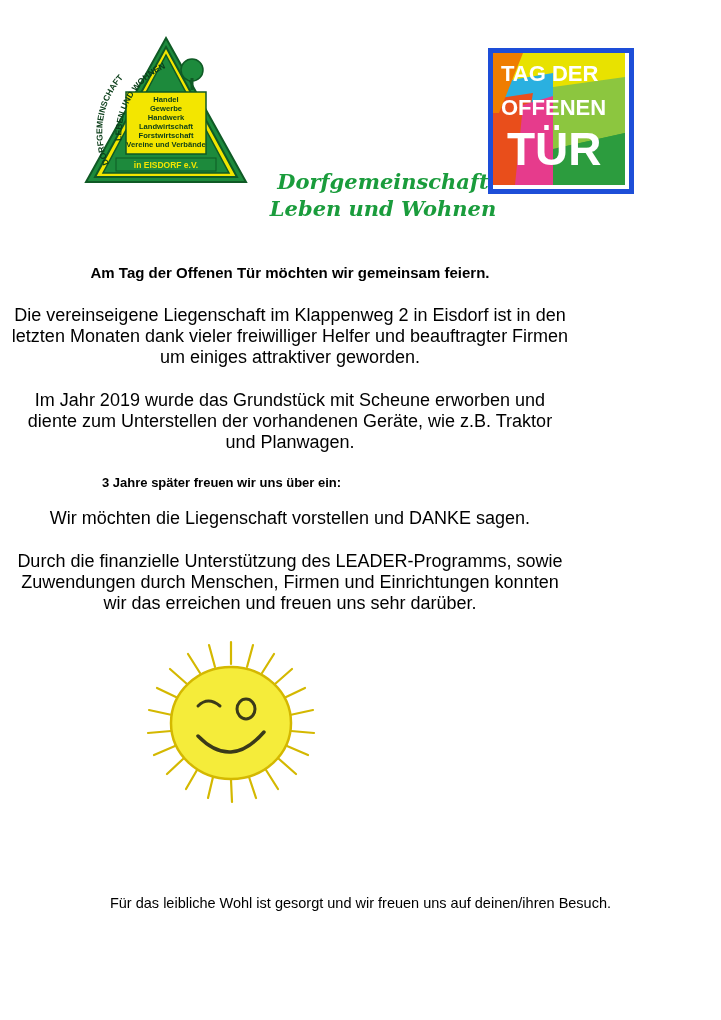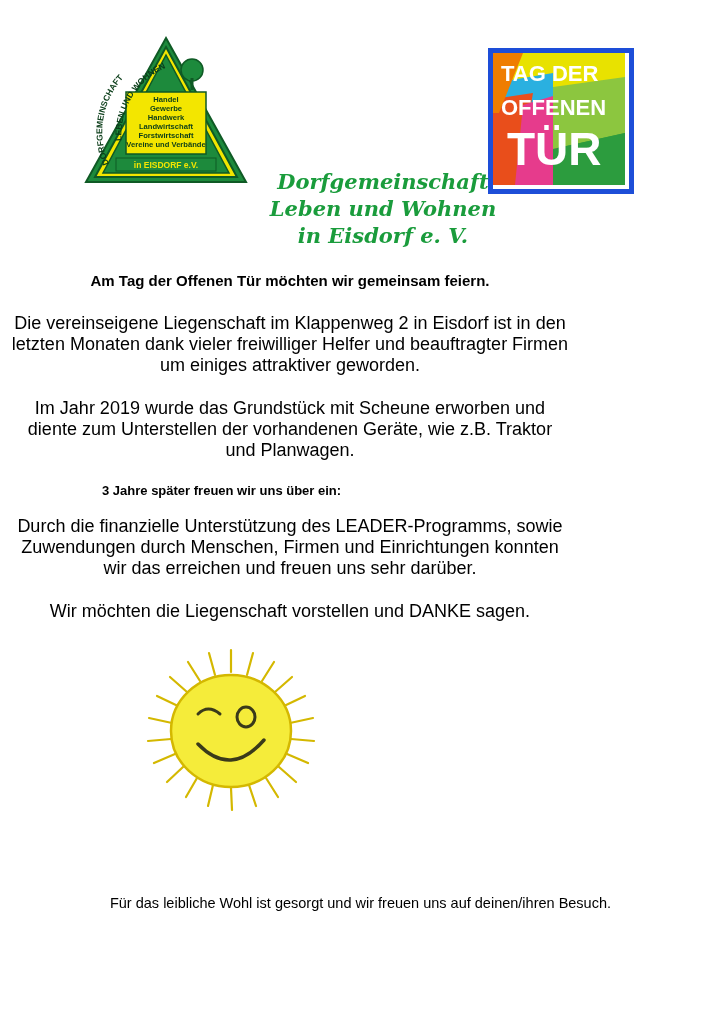--- a/index.html
+++ b/index.html
@@ -61,21 +61,21 @@
     font-style: italic;
     font-weight: bold;
     font-size: 21px;
     line-height: 27px;
   }
 
   
   .content {
     position: absolute;
     left: 0;
-    top: 272px;
+    top: 264px;
     width: 580px;
   }
   .lead {
     text-align: center;
     font-size: 15px;
     font-weight: bold;
     margin: 0 0 24px 0;
   }
   .para {
     text-align: center;
@@ -197,39 +197,38 @@
           <text x="8" y="28" font-size="22">TAG DER</text>
           <text x="8" y="62" font-size="22">OFFENEN</text>
           <text x="14" y="112" font-size="46">TÜR</text>
         </g>
       </svg>
     </div>
 
     <div class="society-title">
       <div>Dorfgemeinschaft</div>
       <div>Leben und Wohnen</div>
-      <div>in Eisdorf e. V.</div>
     </div>
   </div>
 
   <div class="content">
 
     <p class="lead">Am Tag der Offenen Tür möchten wir gemeinsam feiern.</p>
 
     <p class="para">Die vereinseigene Liegenschaft im Klappenweg 2 in Eisdorf ist in den letzten Monaten dank vieler freiwilliger Helfer und beauftragter Firmen um einiges attraktiver geworden.</p>
 
     <p class="para narrow">Im Jahr 2019 wurde das Grundstück mit Scheune erworben und diente zum Unterstellen der vorhandenen Geräte, wie z.B. Traktor und Planwagen.</p>
 
     <div class="list-block">
       <div class="list-title">3 Jahre später freuen wir uns über ein:</div>
     </div>
 
+    <p class="para">Wir möchten die Liegenschaft vorstellen und DANKE sagen.</p>
+
     <p class="para">Durch die finanzielle Unterstützung des LEADER-Programms, sowie Zuwendungen durch Menschen, Firmen und Einrichtungen konnten wir das erreichen und freuen uns sehr darüber.</p>
-
-    <p class="para">Wir möchten die Liegenschaft vorstellen und DANKE sagen.</p>
 
     <div class="sun-row">
       <div class="sun">
         <svg width="190" height="172" viewBox="0 0 190 172" xmlns="http://www.w3.org/2000/svg">
           <g stroke="#d4b800" stroke-width="2.2" stroke-linecap="round">
             <line x1="95" y1="6" x2="95" y2="28"></line>
             <line x1="117" y1="9" x2="111" y2="31"></line>
             <line x1="138" y1="18" x2="126" y2="37"></line>
             <line x1="156" y1="33" x2="139" y2="48"></line>
             <line x1="169" y1="52" x2="148" y2="62"></line>

